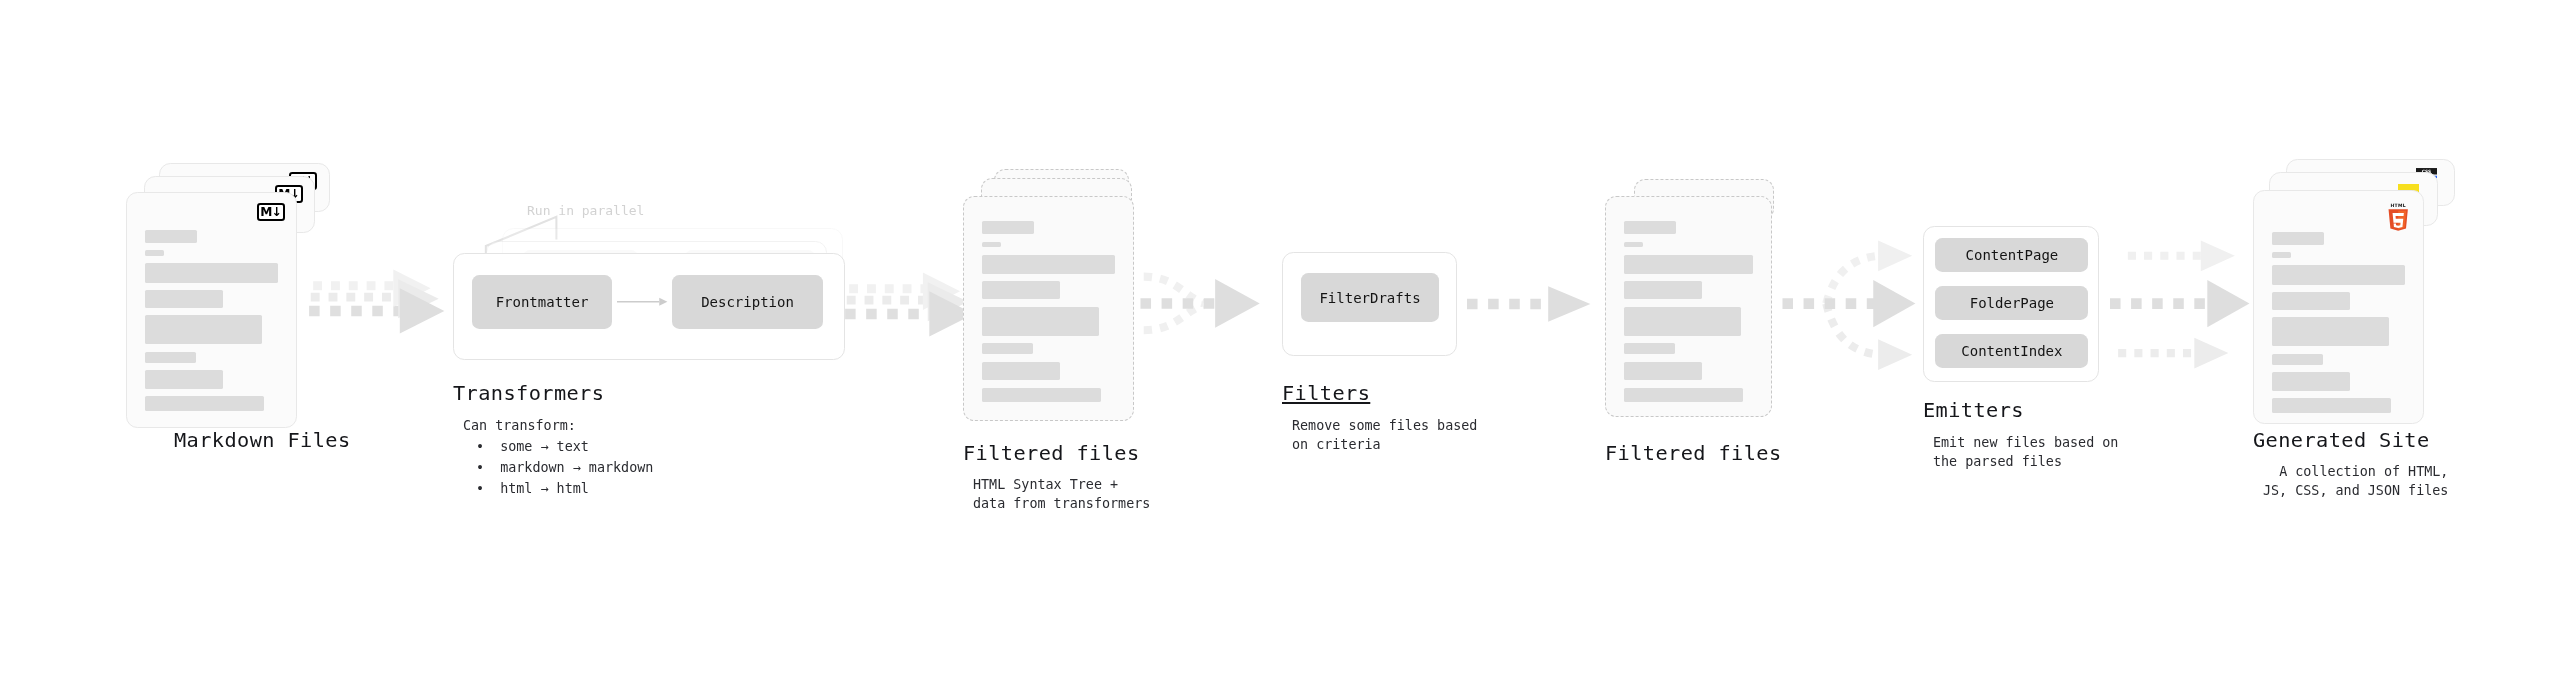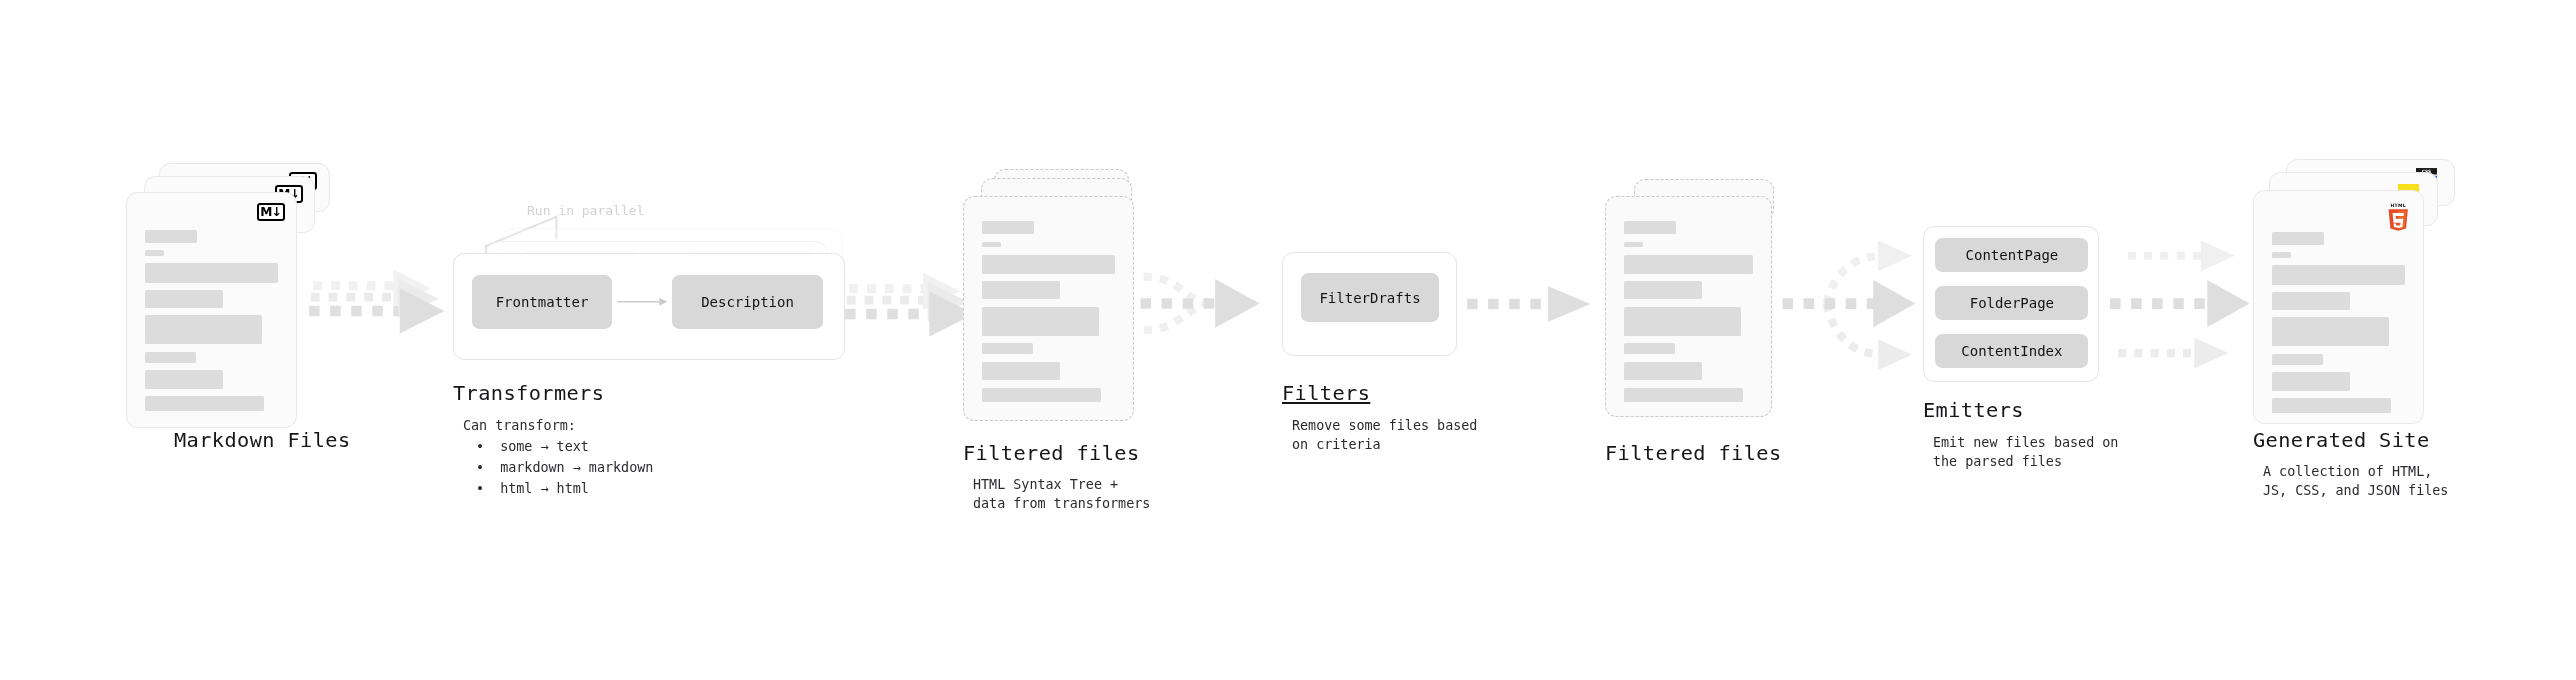--- a/index.html
+++ b/index.html
@@ -348,17 +348,17 @@
         <div class="bar" style="width:78px; height:18px;"></div>
         <div class="bar" style="width:117px; height:29px;"></div>
         <div class="bar" style="width:51px; height:11.4px;"></div>
         <div class="bar" style="width:78px; height:18.7px;"></div>
         <div class="bar" style="width:119px; height:14.6px;"></div>
       </div>
     </div>
   </div>
 
   <div class="cap-title" style="left:2253px; top:428px;">Generated Site</div>
-  <div class="cap-sub" style="left:2253px; top:462px;">A collection of HTML,
+  <div class="cap-sub" style="left:2253px; top:462px;text-align:right;">A collection of HTML,
 JS, CSS, and JSON files</div>
 
 </div>
 
 
 </body></html>

